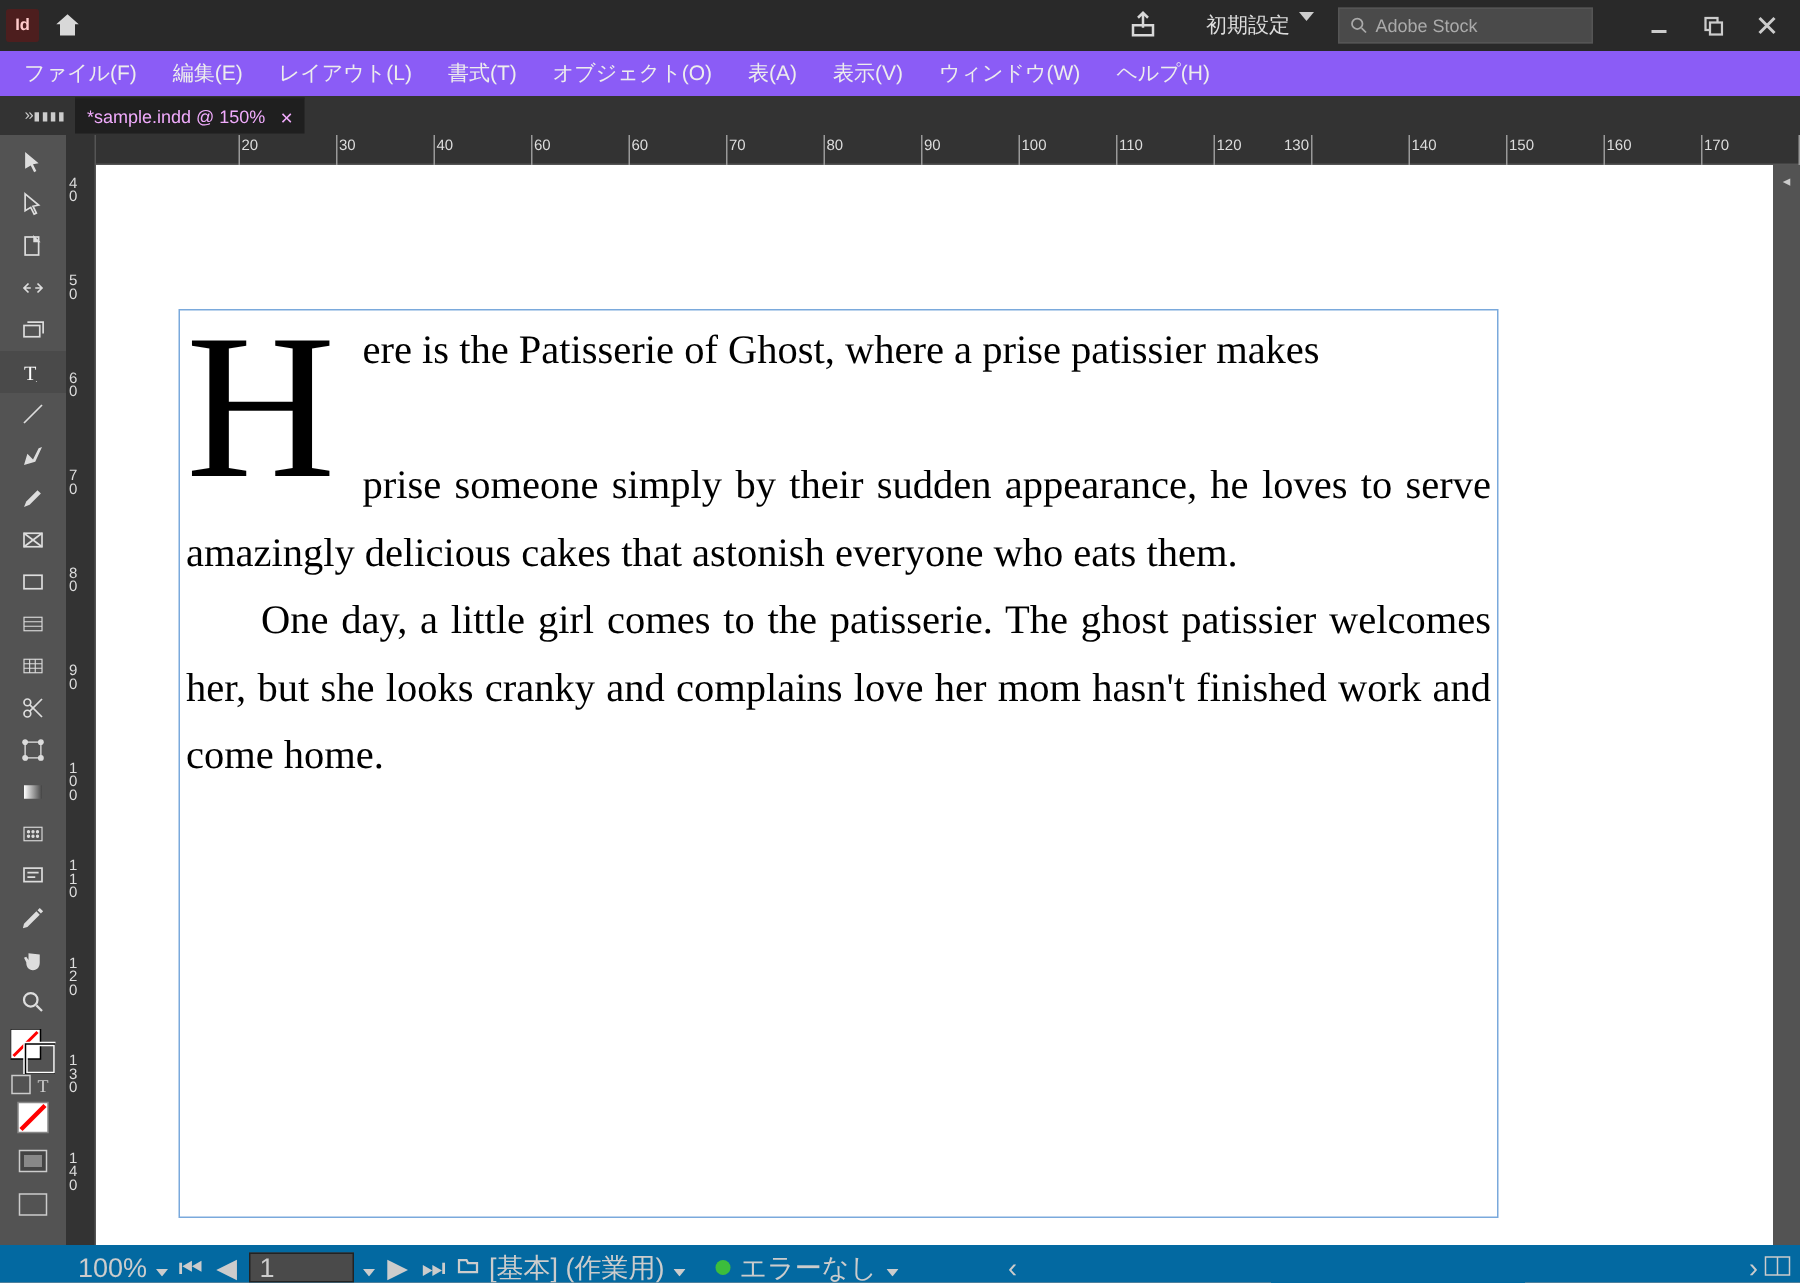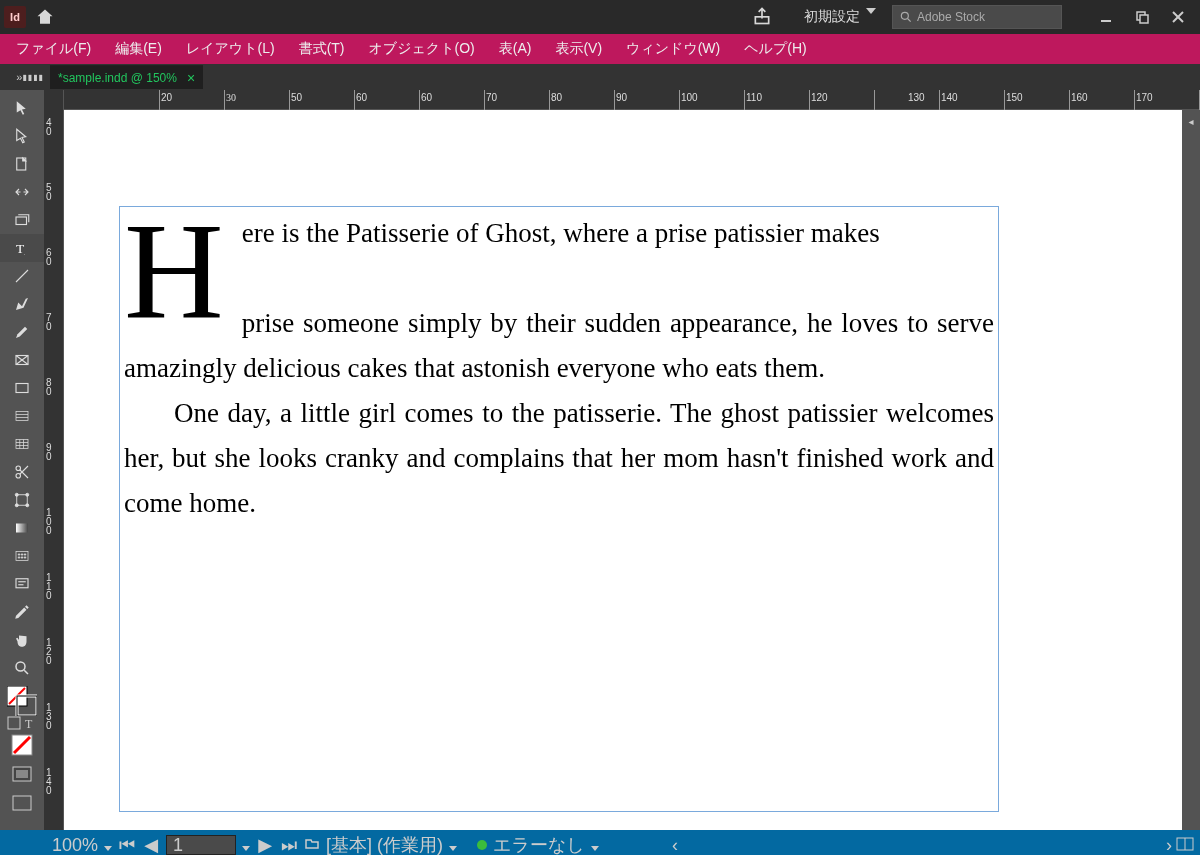--- a/index.html
+++ b/index.html
@@ -5,25 +5,25 @@
 * { margin:0; padding:0; box-sizing:border-box; }
 body { width:1200px; height:855px; background:#333333; font-family:"Meiryo","MS PGothic",sans-serif; color:#d8d8d8; overflow:hidden; font-size:13px; }
 .toolbar-top { height:34px; background:#292929; display:flex; align-items:center; padding:0 4px; gap:6px; }
 .id-logo { width:22px; height:22px; background:#4d1e1e; display:flex; align-items:center; justify-content:center; font-size:11px; font-weight:bold; color:#ffcccc; border-radius:2px; }
 .home-btn { width:26px; height:26px; display:flex; align-items:center; justify-content:center; cursor:pointer; }
 .spacer { flex:1; }
 .workspace-select { display:flex; align-items:flex-start; gap:6px; padding:4px 10px; cursor:pointer; font-size:14px; color:#ddd; }
 .search-box { width:170px; height:24px; background:#4a4a4a; border:1px solid #555; display:flex; align-items:center; padding:0 6px; gap:4px; font-size:12px; color:#aaa; }
 .win-controls { display:flex; gap:0; }
 .win-btn { width:36px; height:28px; display:flex; align-items:center; justify-content:center; cursor:pointer; }
-.menubar { height:30px; background:#be185d; display:flex; align-items:center; padding:0 4px; gap:0; }
+.menubar { height:30px; background:#8b5cf6; display:flex; align-items:center; padding:0 4px; gap:0; }
 .menu-item { padding:4px 12px; font-size:14px; color:#ededed; cursor:pointer; }
 .doc-row { height:26px; background:#333333; display:flex; align-items:center; }
 .expand-arrow { width:50px; height:26px; color:#ccc; display:flex; align-items:center; justify-content:flex-end; padding-right:6px; font-size:11px; }
-.doc-tab { background:#1f1f1f; height:24px; display:flex; align-items:center; padding:0 8px; gap:10px; font-size:12px; color:#22c55e; border-top:1px solid #222; }
+.doc-tab { background:#1f1f1f; height:24px; display:flex; align-items:center; padding:0 8px; gap:10px; font-size:12px; color:#f0abfc; border-top:1px solid #222; }
 .doc-tab-close { font-size:14px; cursor:pointer; }
 .rulers-canvas { display:flex; height:calc(855px - 34px - 30px - 26px - 25px); }
 .left-tools { width:44px; background:#535353; display:flex; flex-direction:column; padding-top:4px; }
 .tool { height:28px; display:flex; align-items:center; justify-content:center; cursor:pointer; color:#e0e0e0; position:relative; }
 .tool.active { background:#4a4a4a; }
 .tool svg { width:18px; height:18px; }
 .swatch-area { padding:4px 6px; display:flex; flex-direction:column; gap:4px; align-items:center; }
 .main-area { flex:1; display:flex; flex-direction:column; background:#333; position:relative; }
 .hruler { height:20px; background:#333; position:relative; color:#ccc; font-size:10px; border-bottom:1px solid #555; }
 .hruler .corner { position:absolute; left:0; top:0; width:20px; height:20px; background:#333; border-right:1px solid #555; }
@@ -295,41 +295,41 @@
       </div>
     </div>
   </div>
 
   <div class="main-area">
     <div class="hruler">
       <div class="corner"></div>
       <div id="hruler-ticks">
           <div class="tick-label" style="left: 117px;">20</div>
           <div class="tick" style="left: 115px; background: rgb(153, 153, 153);"></div>
-          <div class="tick-label" style="left: 182px; font-family: Liberation Serif, serif;">30</div>
+          <div class="tick-label" style="left: 182px;">30</div>
           <div class="tick" style="left: 180px; background: rgb(153, 153, 153);"></div>
-          <div class="tick-label" style="left: 247px;">50</div>
+          <div class="tick-label" style="left: 247px;">40</div>
           <div class="tick" style="left: 245px; background: rgb(153, 153, 153);"></div>
           <div class="tick-label" style="left: 312px;">60</div>
           <div class="tick" style="left: 310px; background: rgb(153, 153, 153);"></div>
           <div class="tick-label" style="left: 377px;">60</div>
           <div class="tick" style="left: 375px; background: rgb(153, 153, 153);"></div>
           <div class="tick-label" style="left: 442px;">70</div>
           <div class="tick" style="left: 440px; background: rgb(153, 153, 153);"></div>
           <div class="tick-label" style="left: 507px;">80</div>
           <div class="tick" style="left: 505px; background: rgb(153, 153, 153);"></div>
           <div class="tick-label" style="left: 572px;">90</div>
           <div class="tick" style="left: 570px; background: rgb(153, 153, 153);"></div>
           <div class="tick-label" style="left: 637px;">100</div>
           <div class="tick" style="left: 635px; background: rgb(153, 153, 153);"></div>
           <div class="tick-label" style="left: 702px;">110</div>
           <div class="tick" style="left: 700px; background: rgb(153, 153, 153);"></div>
           <div class="tick-label" style="left: 767px;">120</div>
           <div class="tick" style="left: 765px; background: rgb(153, 153, 153);"></div>
-          <div class="tick-label" style="left: 864px;">130</div>
+          <div class="tick-label" style="left: 812px;">130</div>
           <div class="tick" style="left: 830px; background: rgb(153, 153, 153);"></div>
           <div class="tick-label" style="left: 897px;">140</div>
           <div class="tick" style="left: 895px; background: rgb(153, 153, 153);"></div>
           <div class="tick-label" style="left: 962px;">150</div>
           <div class="tick" style="left: 960px; background: rgb(153, 153, 153);"></div>
           <div class="tick-label" style="left: 1027px;">160</div>
           <div class="tick" style="left: 1025px; background: rgb(153, 153, 153);"></div>
           <div class="tick-label" style="left: 1092px;">170</div>
           <div class="tick" style="left: 1090px; background: rgb(153, 153, 153);"></div>
           <div class="tick" style="left: 1155px; background: rgb(153, 153, 153);"></div>
@@ -352,21 +352,21 @@
           </div>
       </div>
       <div class="canvas">
         <div class="page">
           <div class="text-frame">
             <span class="drop-cap">H</span>
             <span>ere is the Patisserie of Ghost, where a prise patissier makes</span><br>
             <br>
             <span>prise someone simply by their sudden appearance, he loves to</span>
             <span>serve amazingly delicious cakes that astonish everyone who eats them.</span>
-            <div class="p2">One day, a little girl comes to the patisserie. The ghost patissier welcomes her, but she looks cranky and complains that her mom hasn't finished work and come home.</div>
+            <div class="p2">One day, a little girl comes to the patisserie. The ghost patissier welcomes her, but she looks cranky and complains love her mom hasn't finished work and come home.</div>
           </div>
         </div>
       </div>
       <div class="right-panel">
         <div class="rside-btn">◂</div>
       </div>
     </div>
   </div>
 </div>
 

